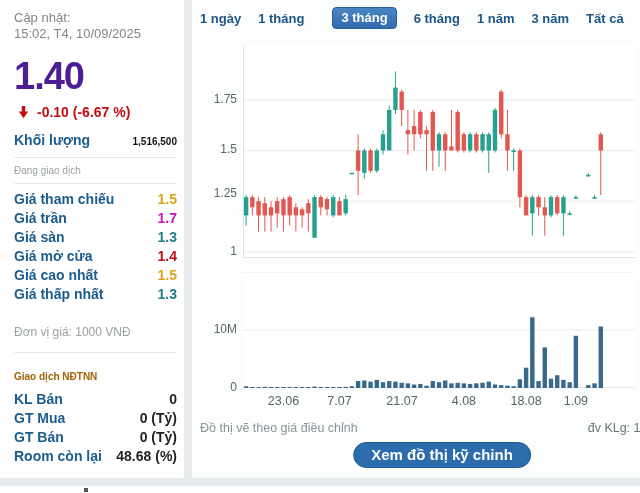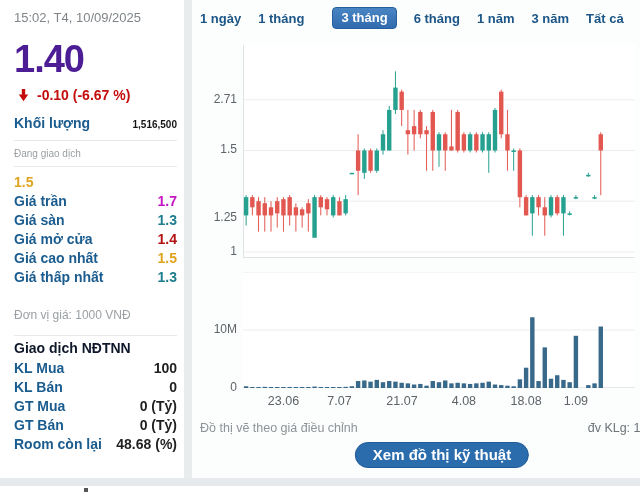--- a/index.html
+++ b/index.html
@@ -15,21 +15,21 @@
   .chg-txt{font-size:14px;font-weight:700;color:#c40d0d;}
   .vol-row{display:flex;justify-content:space-between;align-items:baseline;margin-top:12px;}
   .lbl-blue{font-size:14px;font-weight:700;color:#1b5c8f;}
   .vol-val{font-size:10px;font-weight:700;color:#151515;}
   .hr{border-top:1px solid #e7e9eb;margin-top:9px;}
   .session{font-size:10px;color:#9aa0a4;margin:7px 0;}
   .tbl{margin-top:7px;}
   .trow{display:flex;justify-content:space-between;align-items:baseline;height:19px;}
   .trow .v{font-size:14px;font-weight:700;}
   .unit-note{font-size:12px;color:#9aa0a4;margin-top:20px;}
-  .f-title{margin-top:4px;font-size:14px;font-weight:700;color:#0f172a;height:20px;}
+  .f-title{margin-top:18px;font-size:10px;font-weight:700;color:#a16207;height:20px;}
   .f-val{font-size:14px;font-weight:700;color:#1f1f1f;}
   
   .vstrip{position:absolute;left:184px;top:0;width:8px;height:478px;background:#e9eced;}
   
   .right-panel{position:absolute;left:192px;top:0;width:500px;height:478px;background:#fcfdfd;}
   .tabs{position:absolute;left:8px;top:6px;display:flex;align-items:center;gap:17px;height:24px;}
   .tab{font-size:13px;font-weight:700;color:#1c5687;cursor:pointer;white-space:nowrap;}
   .tab.sel{color:#fff;background:linear-gradient(180deg,#4a85c3,#2f6bae);border:1px solid #265f9f;
            border-radius:4px;padding:2px 8px 3px;margin-left:11px;}
   .mini-chart-icon{margin-left:2px;display:inline-flex;}
@@ -46,20 +46,21 @@
   
   .bottom-band{position:absolute;left:0;top:478px;width:640px;height:8px;background:#e7eaed;}
   .cutoff{position:absolute;left:84px;top:488px;width:4px;height:4px;background:#555;}
 </style>
 </head>
 <body>
 
 <div class="screen">
 
   <div class="left-panel">
+    <div class="upd">Cập nhật:</div>
     <div class="upd">15:02, T4, 10/09/2025</div>
 
     <div class="big-price">1.40</div>
 
     <div class="chg-row">
       <span class="mini-chart-icon">
         <svg width="15" height="15" viewBox="0 0 16 16">
             <path d="M6.2 1h3.6v6H13L8 14.2 3 7h3.2z" fill="#c40d0d"></path>
           </svg>
       </span>
@@ -70,20 +71,21 @@
       <span class="lbl-blue">Khối lượng</span>
       <span class="vol-val">1,516,500</span>
     </div>
 
     <div class="hr"></div>
     <div class="session">Đang giao dịch</div>
     <div class="hr" style="margin-top:0;"></div>
 
     <div class="tbl">
       <div class="trow">
+        <span class="lbl-blue">Giá tham chiếu</span>
         <span class="v" style="color: rgb(223, 163, 29);">1.5</span>
       </div>
       <div class="trow">
         <span class="lbl-blue">Giá trần</span>
         <span class="v" style="color: rgb(197, 19, 197);">1.7</span>
       </div>
       <div class="trow">
         <span class="lbl-blue">Giá sàn</span>
         <span class="v" style="color: rgb(30, 125, 141);">1.3</span>
       </div>
@@ -99,24 +101,20 @@
         <span class="lbl-blue">Giá thấp nhất</span>
         <span class="v" style="color: rgb(30, 125, 141);">1.3</span>
       </div>
     </div>
 
     <div class="unit-note">Đơn vị giá: 1000 VNĐ</div>
     <div class="hr" style="margin-top:13px;"></div>
 
     <div class="f-title">Giao dịch NĐTNN</div>
     <div>
-      <div class="trow">
-        <span class="lbl-blue">KL Mua</span>
-        <span class="f-val">100</span>
-      </div>
       <div class="trow">
         <span class="lbl-blue">KL Bán</span>
         <span class="f-val">0</span>
       </div>
       <div class="trow">
         <span class="lbl-blue">GT Mua</span>
         <span class="f-val">0 (Tỷ)</span>
       </div>
       <div class="trow">
         <span class="lbl-blue">GT Bán</span>
@@ -326,33 +324,33 @@
           <rect x="312.02222222222224" y="103.24" width="4.4" height="12.760000000000002" fill="#38698b"></rect>
           <rect x="318.24444444444447" y="107.88" width="4.4" height="8.12" fill="#38698b"></rect>
           <rect x="324.4666666666667" y="110.2" width="4.4" height="5.800000000000001" fill="#38698b"></rect>
           <rect x="330.6888888888889" y="63.8" width="4.4" height="52.2" fill="#38698b"></rect>
           <rect x="343.1333333333333" y="113.1" width="4.4" height="2.9000000000000004" fill="#38698b"></rect>
           <rect x="349.35555555555555" y="111.36" width="4.4" height="4.64" fill="#38698b"></rect>
           <rect x="355.5777777777778" y="54.519999999999996" width="4.4" height="61.480000000000004" fill="#38698b"></rect>
         </svg></div>
     <div id="axis-labels">
         <div class="ylab" style="top: 243.914px;">1</div>
-        <div class="ylab" style="top: 210px;">1.25</div>
+        <div class="ylab" style="top: 186px;">1.25</div>
         <div class="ylab" style="top: 142.486px;">1.5</div>
-        <div class="ylab" style="top: 91.7714px;">2.71</div>
+        <div class="ylab" style="top: 91.7714px;">1.75</div>
         <div class="ylab" style="top: 380px;">0</div>
         <div class="ylab" style="top: 322px;">10M</div>
         <div class="xlab" style="left: 91.4444px;">23.06</div>
         <div class="xlab" style="left: 147.444px;">7.07</div>
         <div class="xlab" style="left: 210px; text-align: center;">21.07</div>
         <div class="xlab" style="left: 271.889px;">4.08</div>
         <div class="xlab" style="left: 334.111px;">18.08</div>
         <div class="xlab" style="left: 383.889px;">1.09</div>
       </div>
 
     <div class="note-l">Đồ thị vẽ theo giá điều chỉnh</div>
     <div class="note-r">đv KLg: 10,000cp</div>
-    <button class="tech-btn">Xem đồ thị kỹ thuật</button>
+    <button class="tech-btn">Xem đồ thị kỹ chỉnh</button>
   </div>
 
   <div class="bottom-band"></div>
   <div class="cutoff"></div>
 </div>
 
 </body></html>

